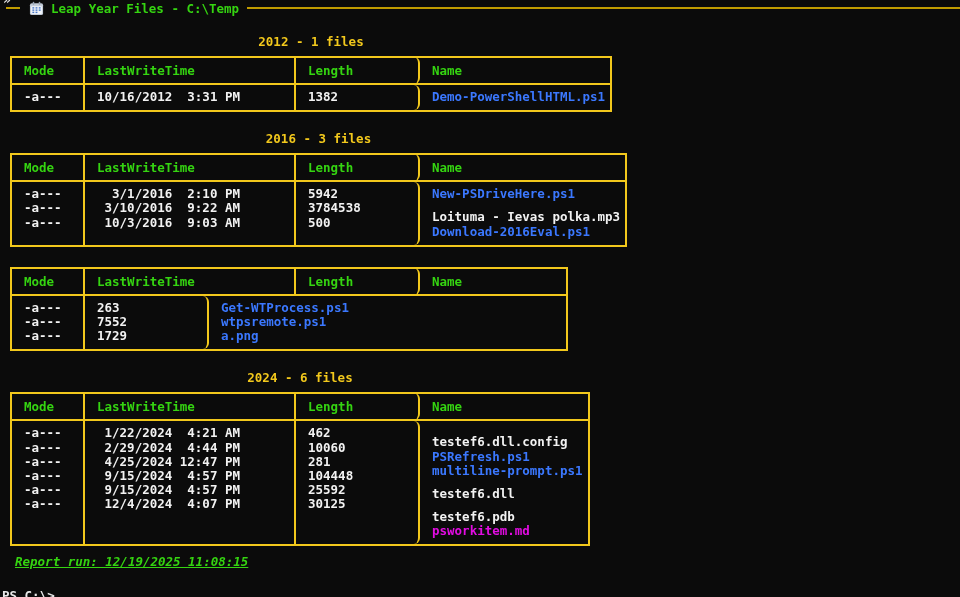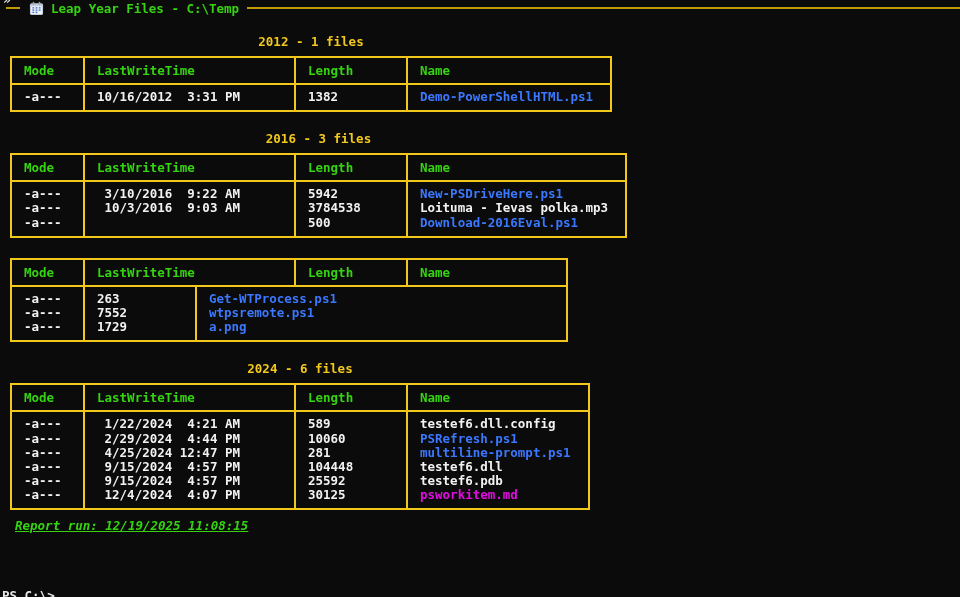--- a/index.html
+++ b/index.html
@@ -27,27 +27,27 @@
   .group-title{color:var(--gold);text-align:center;height:14px;line-height:14px;white-space:pre;}
   .tbl{border:2px solid var(--gold);margin-top:7px;display:flex;flex-direction:column;}
   .hrow{display:flex;border-bottom:2px solid var(--gold);height:27px;align-items:center;}
   .brow{display:flex;}
   .cell{padding:0 11px 0 12px;border-right:2px solid var(--gold);overflow:hidden;}
   .cell:last-child{border-right:none;}
   .hcell{color:var(--green);height:27px;line-height:27px;}
   .bcell{padding-top:5px;padding-bottom:6px;}
   .c-mode{width:73px;flex:0 0 auto;}
   .c-lwt{width:211px;flex:0 0 auto;}
-  .c-len{width:112px;flex:0 0 auto;}
+  .c-len{width:124px;flex:0 0 auto;border-radius:6px;}
   .c-name{flex:1 1 auto;}
   .g0 .tbl{width:602px;} .g1 .tbl{width:617px;} .g2 .tbl{width:558px;} .g3 .tbl{width:580px;}
   .g0 .group-title{width:602px;} .g1 .group-title{width:617px;}
   .g2 .group-title{width:558px;} .g3 .group-title{width:580px;}
   .ln{height:14.2px;line-height:14.2px;white-space:pre;}
-  .name-blue{color:var(--blue);} .name-white{color:var(--white);} .name-magenta{color:var(--magenta);}
+  .name-blue{color:var(--blue);} .name-white{color:var(--white);margin-top:9px;} .name-magenta{color:var(--magenta);}
   .report{margin-top:9px;color:var(--green);font-style:italic;height:14px;line-height:14px;white-space:pre;padding-left:5px;text-decoration:underline;}
   .prompt{position:absolute;left:2px;top:588px;color:#e8e8e8;white-space:pre;}
 </style>
 </head>
 <body>
 
 <div class="screen">
   <div class="scroll-indicator">»</div>
 
   <div class="rule-line">
@@ -107,20 +107,21 @@
             <div class="cell hcell c-len">Length</div>
             <div class="cell hcell c-name">Name</div>
           </div>
           <div class="brow">
             <div class="cell bcell c-mode">
               <div class="ln">-a---</div>
               <div class="ln">-a---</div>
               <div class="ln">-a---</div>
             </div>
             <div class="cell bcell c-lwt">
+              <div class="ln">  3/1/2016  2:10 PM</div>
               <div class="ln"> 3/10/2016  9:22 AM</div>
               <div class="ln"> 10/3/2016  9:03 AM</div>
             </div>
             <div class="cell bcell c-len">
               <div class="ln">5942</div>
               <div class="ln">3784538</div>
               <div class="ln">500</div>
             </div>
             <div class="cell bcell c-name">
               <div class="ln name-blue">New-PSDriveHere.ps1</div>
@@ -177,21 +178,21 @@
             </div>
             <div class="cell bcell c-lwt">
               <div class="ln"> 1/22/2024  4:21 AM</div>
               <div class="ln"> 2/29/2024  4:44 PM</div>
               <div class="ln"> 4/25/2024 12:47 PM</div>
               <div class="ln"> 9/15/2024  4:57 PM</div>
               <div class="ln"> 9/15/2024  4:57 PM</div>
               <div class="ln"> 12/4/2024  4:07 PM</div>
             </div>
             <div class="cell bcell c-len">
-              <div class="ln">589</div>
+              <div class="ln">462</div>
               <div class="ln">10060</div>
               <div class="ln">281</div>
               <div class="ln">104448</div>
               <div class="ln">25592</div>
               <div class="ln">30125</div>
             </div>
             <div class="cell bcell c-name">
               <div class="ln name-white">testef6.dll.config</div>
               <div class="ln name-blue">PSRefresh.ps1</div>
               <div class="ln name-blue">multiline-prompt.ps1</div>

